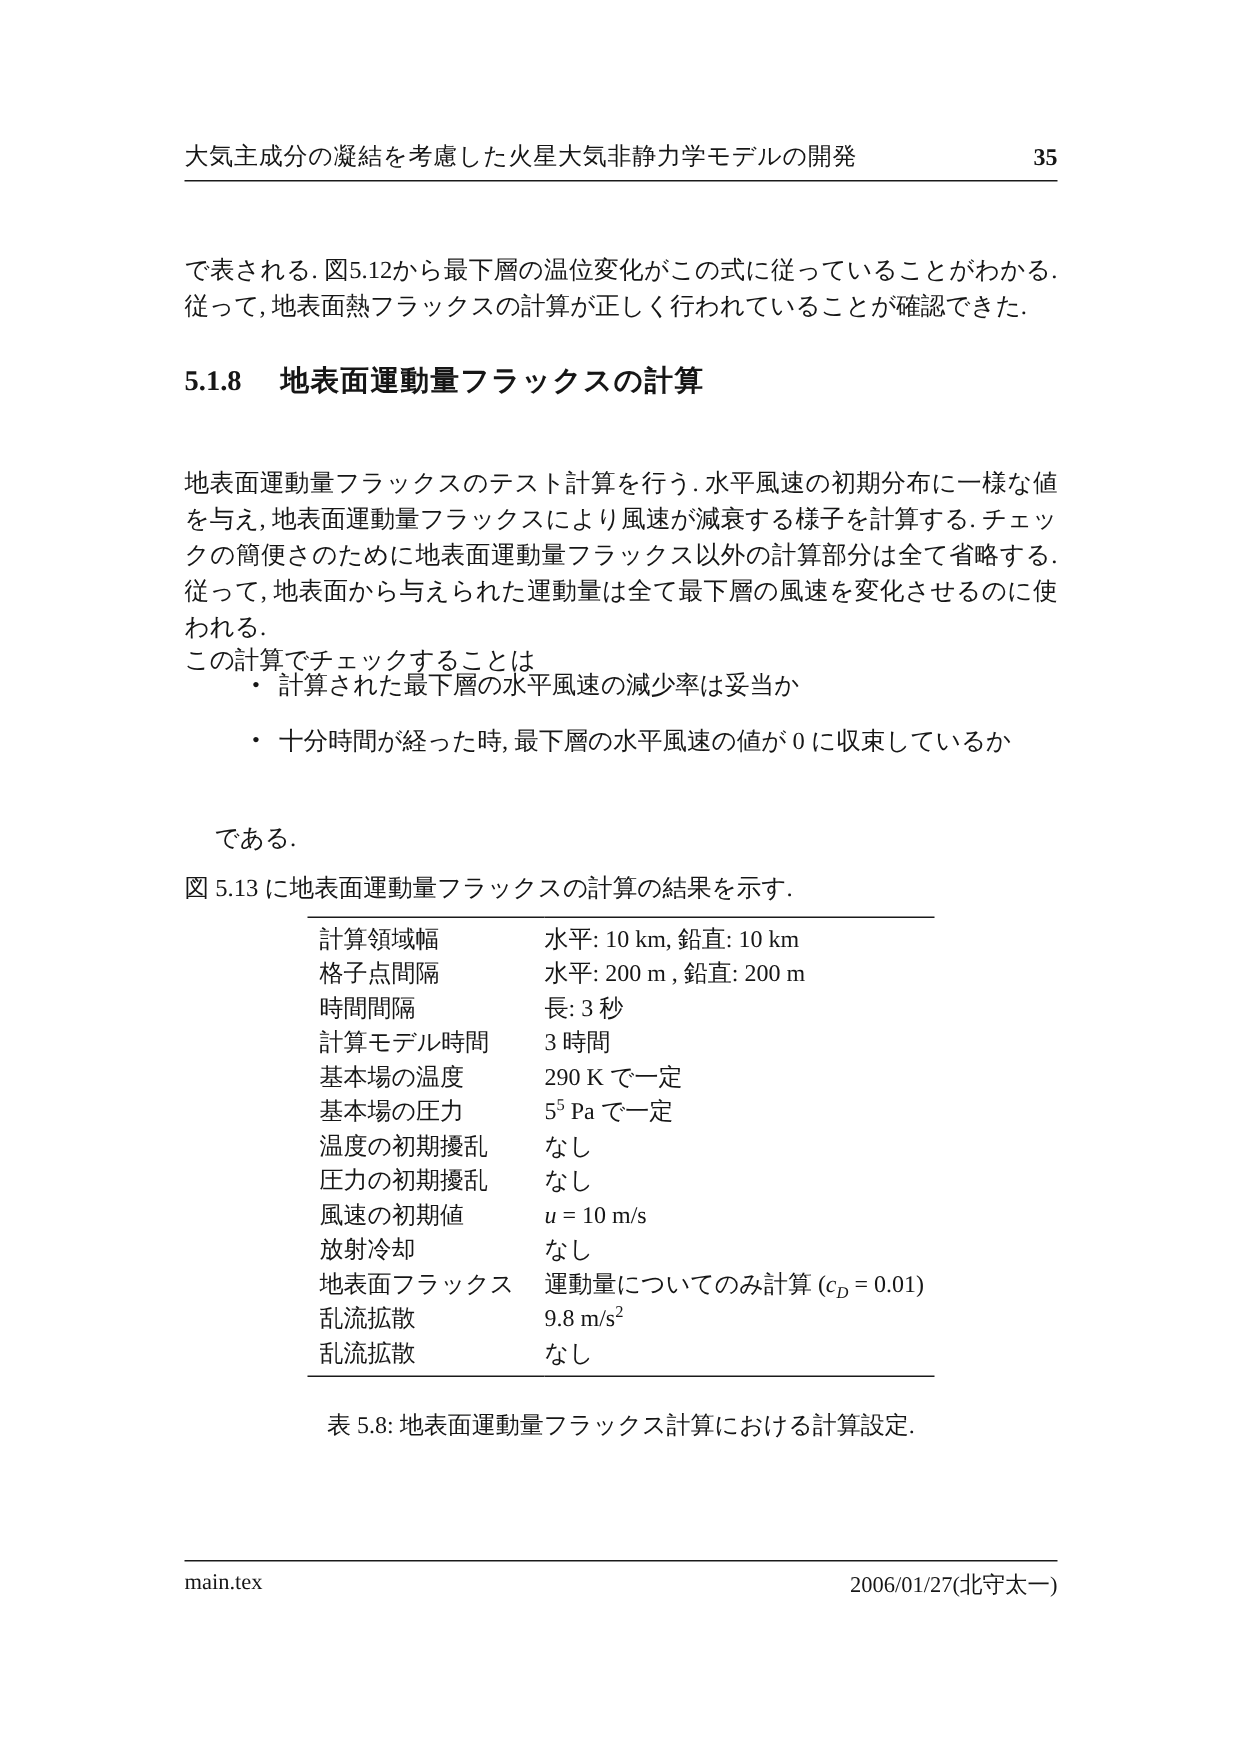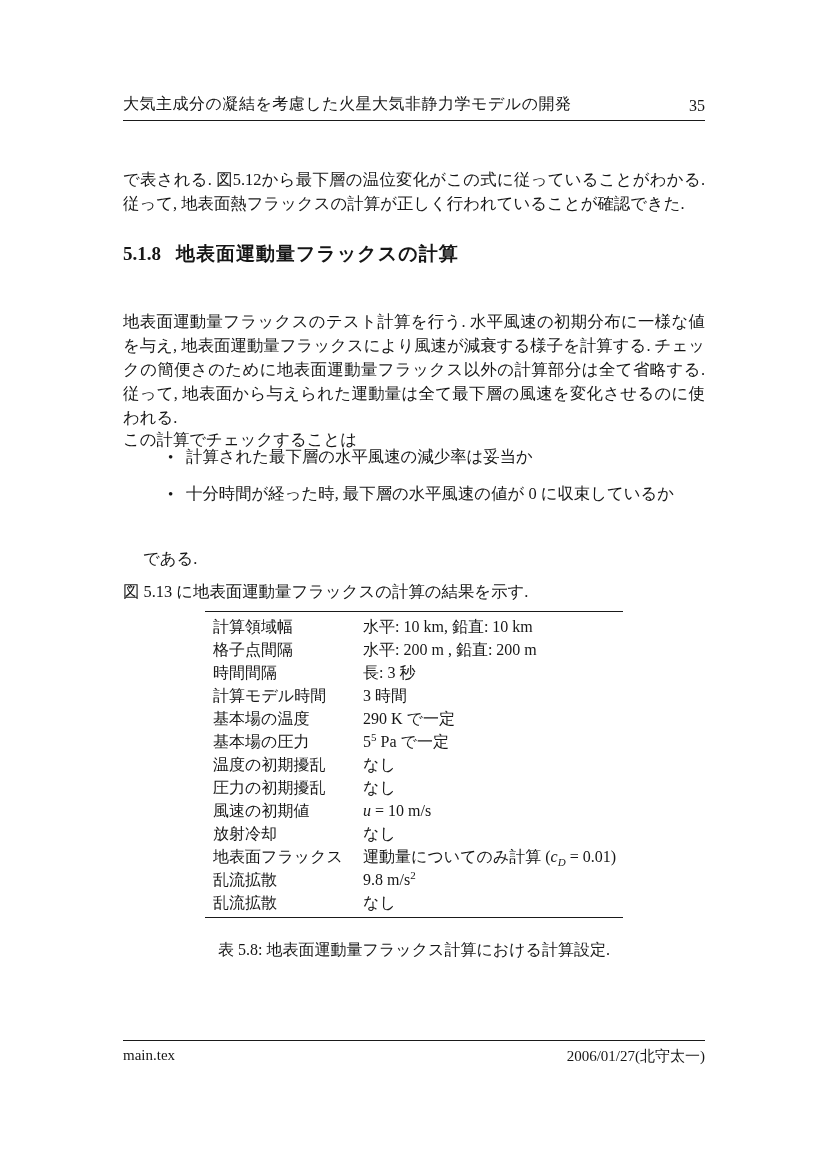--- a/index.html
+++ b/index.html
@@ -33,21 +33,21 @@
     border-bottom: 1.5px solid #1a1a1a;
     padding-bottom: 5px;
   }
   .header-title {
     font-family: "Liberation Sans", "DejaVu Sans", sans-serif;
     font-size: 16px;
     letter-spacing: 0.5px;
   }
   .header-page-number {
     font-size: 16px;
-    font-weight: normal;
+    font-weight: bold;
   }
 
   
   .para {
     position: absolute;
     left: 123px;
     width: 582px;
     font-size: 16.4px;
     line-height: 24px;
     text-align: justify;
@@ -65,21 +65,21 @@
     top: 241px;
     font-size: 19px;
     font-weight: bold;
     white-space: nowrap;
   }
   .section-number {
     font-family: "Liberation Serif", "DejaVu Serif", serif;
   }
   .section-title {
     font-family: Liberation Sans, sans-serif;
-    margin-left: 15px;
+    margin-left: 26px;
     letter-spacing: 1px;
   }
 
   
   .bullet-list {
     position: absolute;
     left: 123px;
     top: 446px;
     width: 582px;
     margin: 0;

